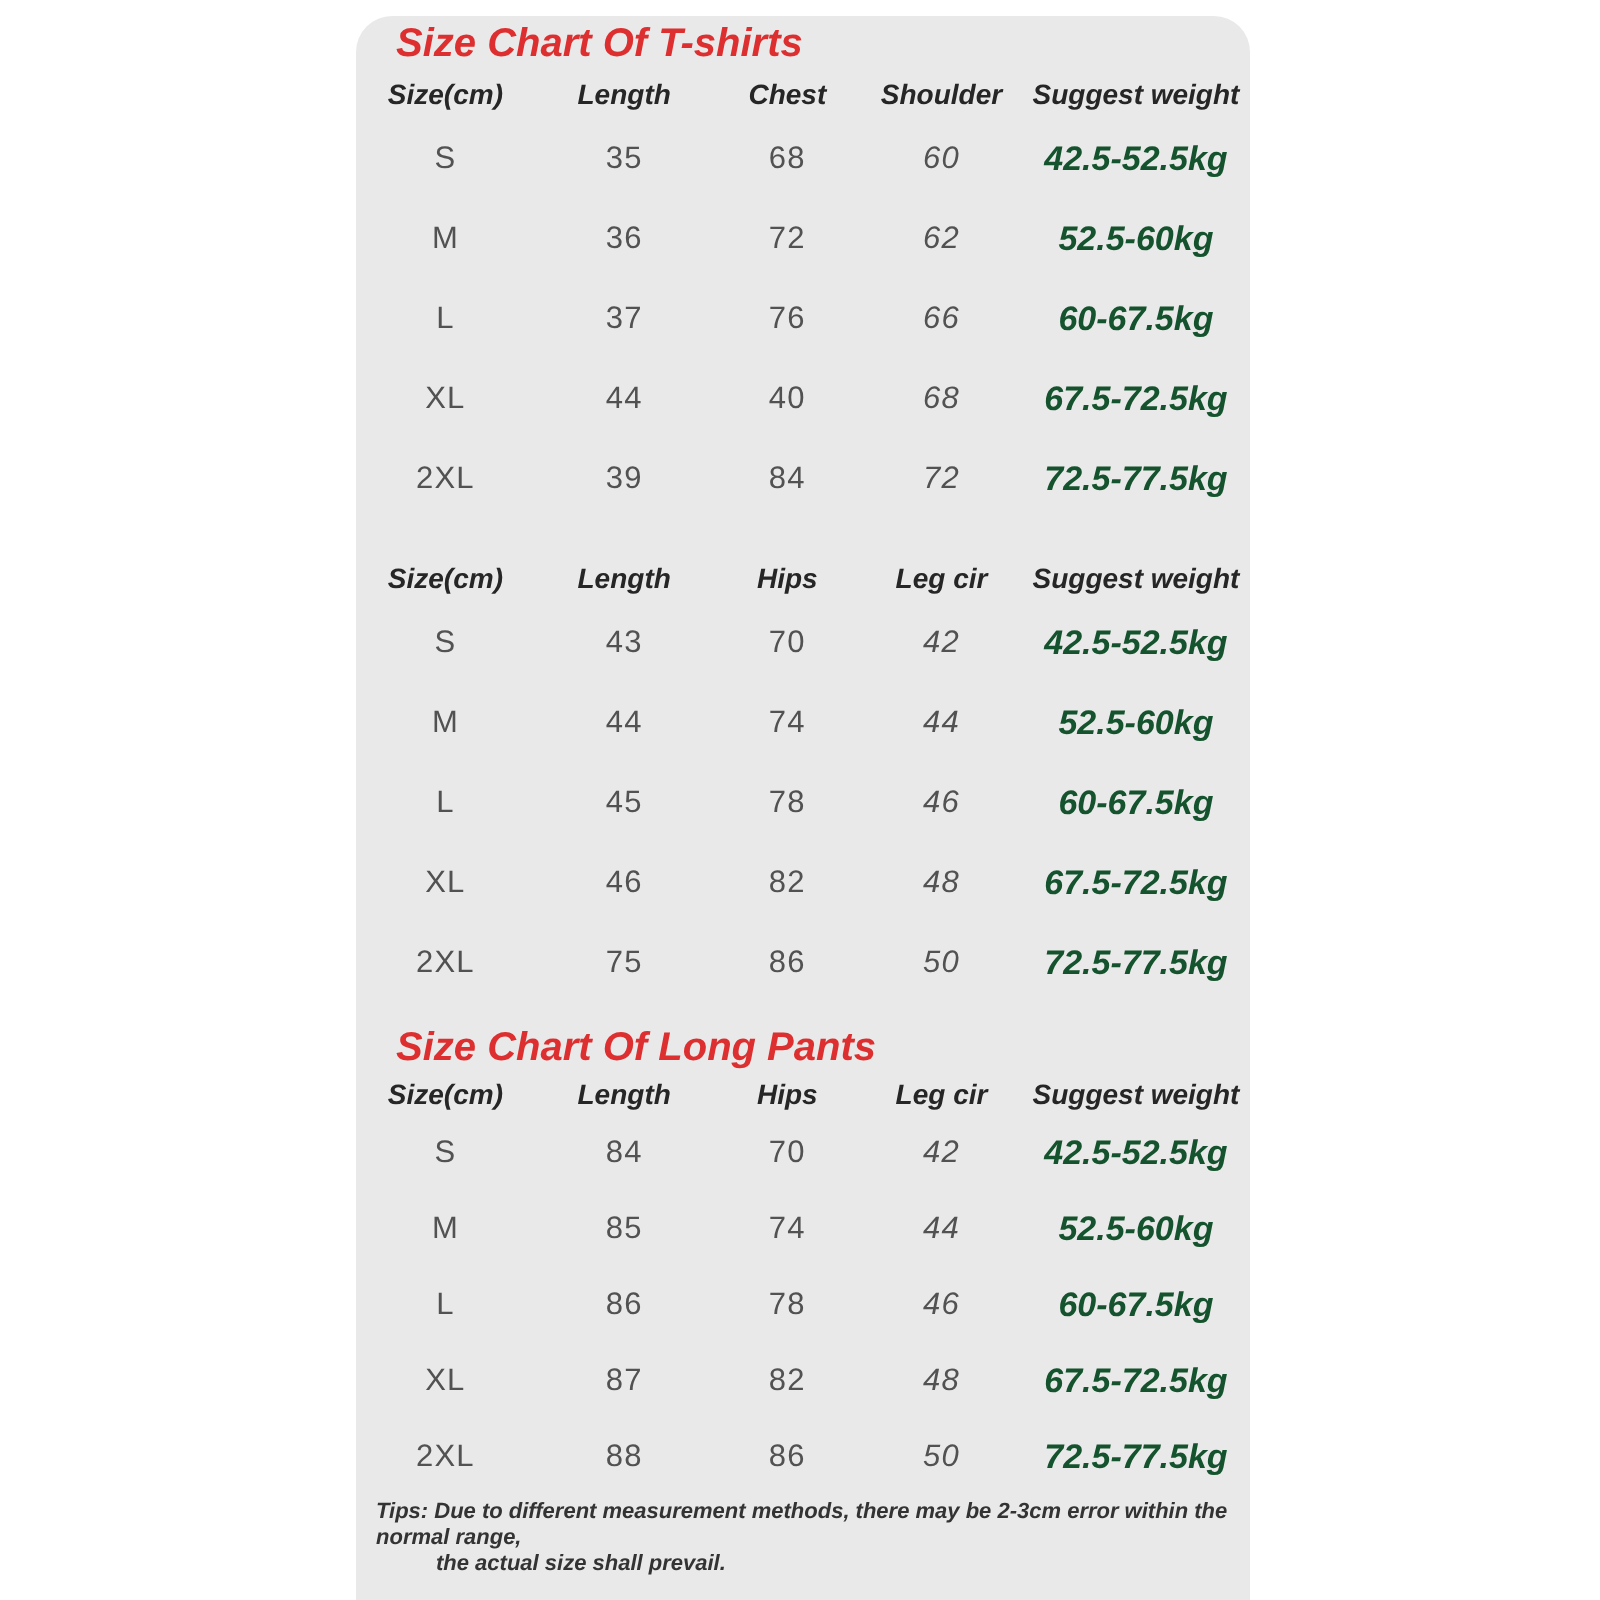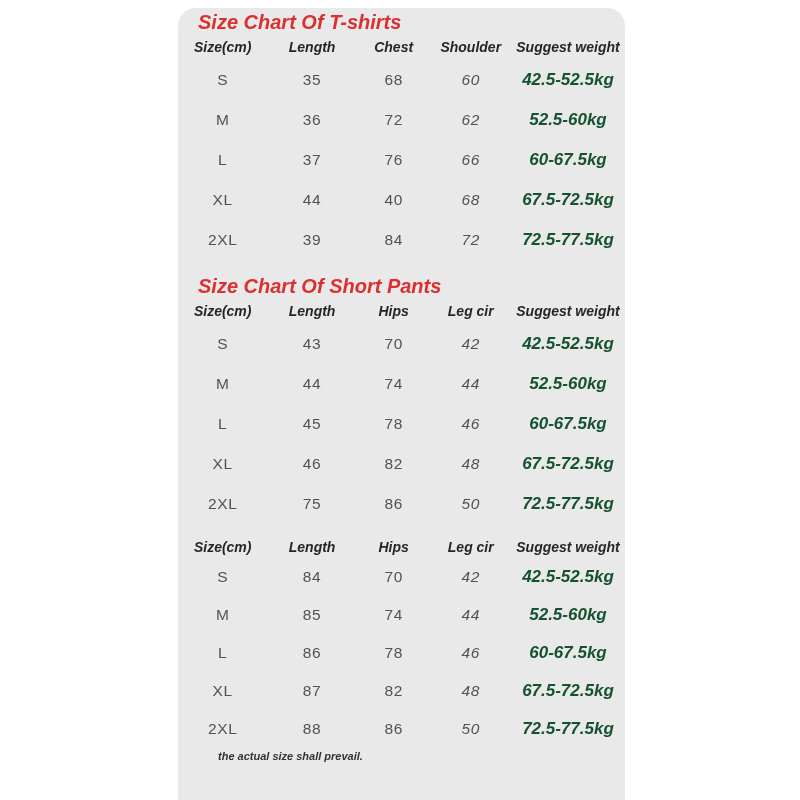--- a/index.html
+++ b/index.html
@@ -111,21 +111,20 @@
           <div class="trow">
             <span class="c c0 size">2XL</span>
             <span class="c c1 val">39</span>
             <span class="c c2 val">84</span>
             <span class="c c3 val">72</span>
             <span class="c c4 weight">72.5-77.5kg</span>
           </div>
         </section>
 
   <section class="chart-section s1">
-    <h2 class="chart-title">Size Chart Of Short Pants</h2>
     <div class="trow thead">
             <span class="c c0 head">Size(cm)</span>
             <span class="c c1 head">Length</span>
             <span class="c c2 head">Hips</span>
             <span class="c c3 head">Leg cir</span>
             <span class="c c4 head">Suggest weight</span>
           </div>
   <div class="trow">
             <span class="c c0 size">S</span>
             <span class="c c1 val">43</span>
@@ -157,20 +156,21 @@
           <div class="trow">
             <span class="c c0 size">2XL</span>
             <span class="c c1 val">75</span>
             <span class="c c2 val">86</span>
             <span class="c c3 val">50</span>
             <span class="c c4 weight">72.5-77.5kg</span>
           </div>
         </section>
 
   <section class="chart-section s2">
+    <h2 class="chart-title">Size Chart Of Long Pants</h2>
     <div class="trow thead">
             <span class="c c0 head">Size(cm)</span>
             <span class="c c1 head">Length</span>
             <span class="c c2 head">Hips</span>
             <span class="c c3 head">Leg cir</span>
             <span class="c c4 head">Suggest weight</span>
           </div>
   <div class="trow">
             <span class="c c0 size">S</span>
             <span class="c c1 val">84</span>
@@ -202,16 +202,17 @@
           <div class="trow">
             <span class="c c0 size">2XL</span>
             <span class="c c1 val">88</span>
             <span class="c c2 val">86</span>
             <span class="c c3 val">50</span>
             <span class="c c4 weight">72.5-77.5kg</span>
           </div>
         </section>
 </div>
     <div class="tips">
+      <div class="tips-line1">Tips: Due to different measurement methods, there may be 2-3cm error within the normal range,</div>
       <div class="tips-line2">the actual size shall prevail.</div>
     </div>
   </div>
 </div>
 
 </body></html>

